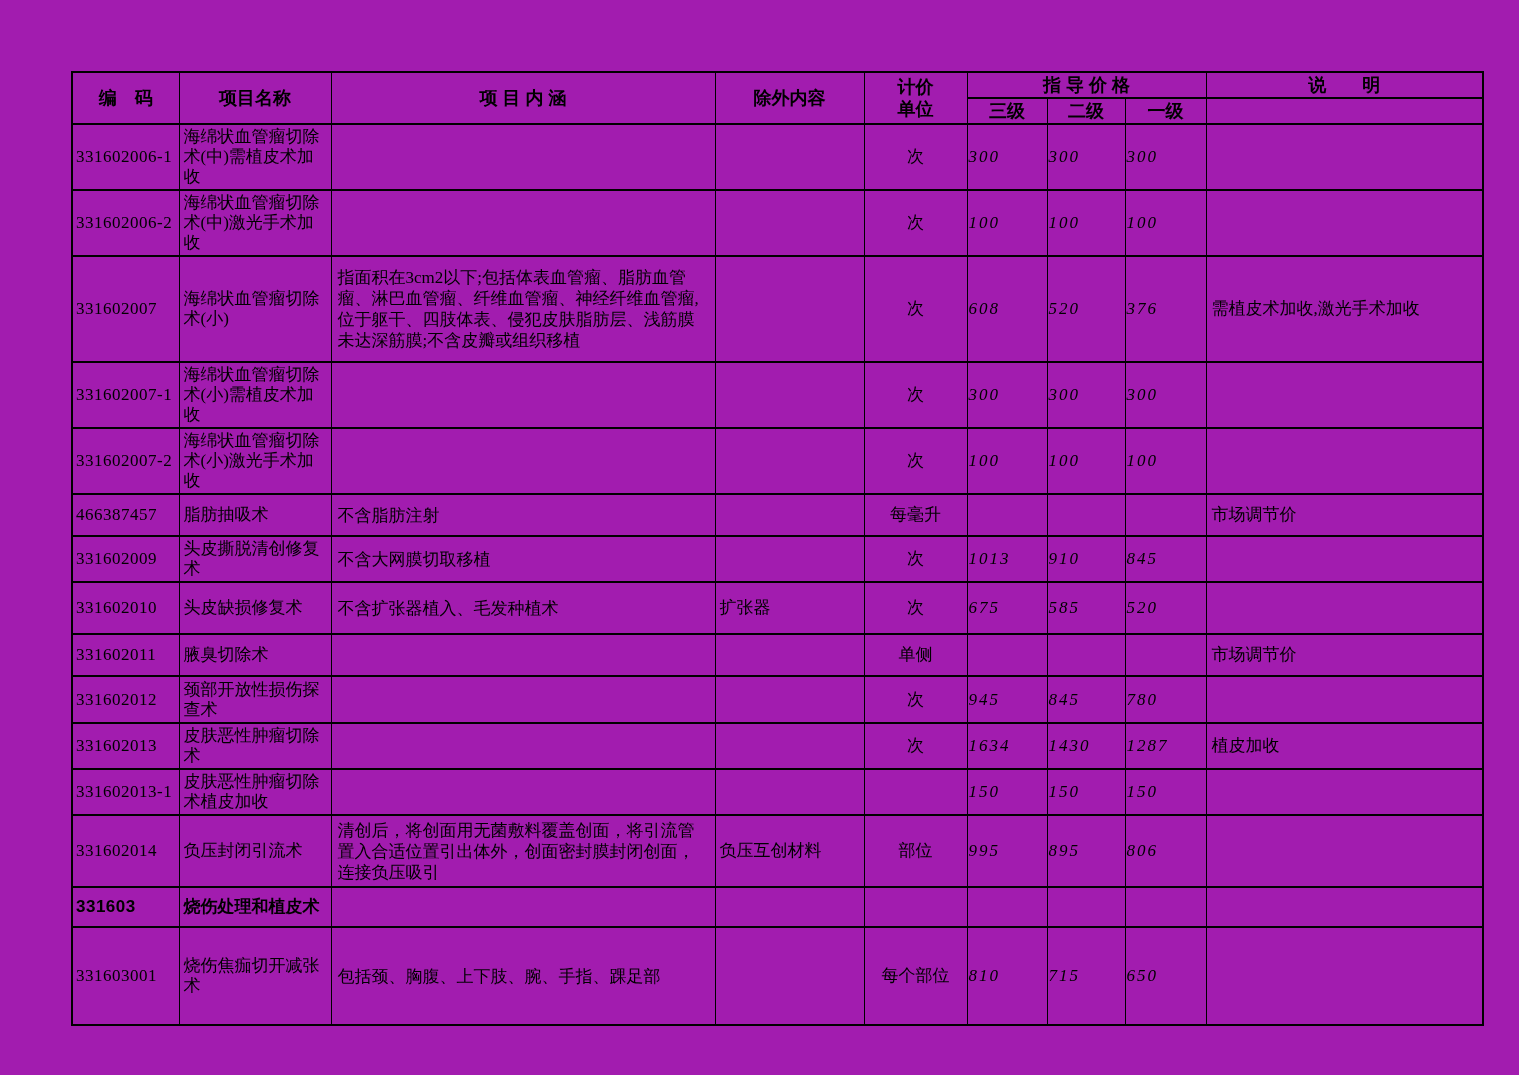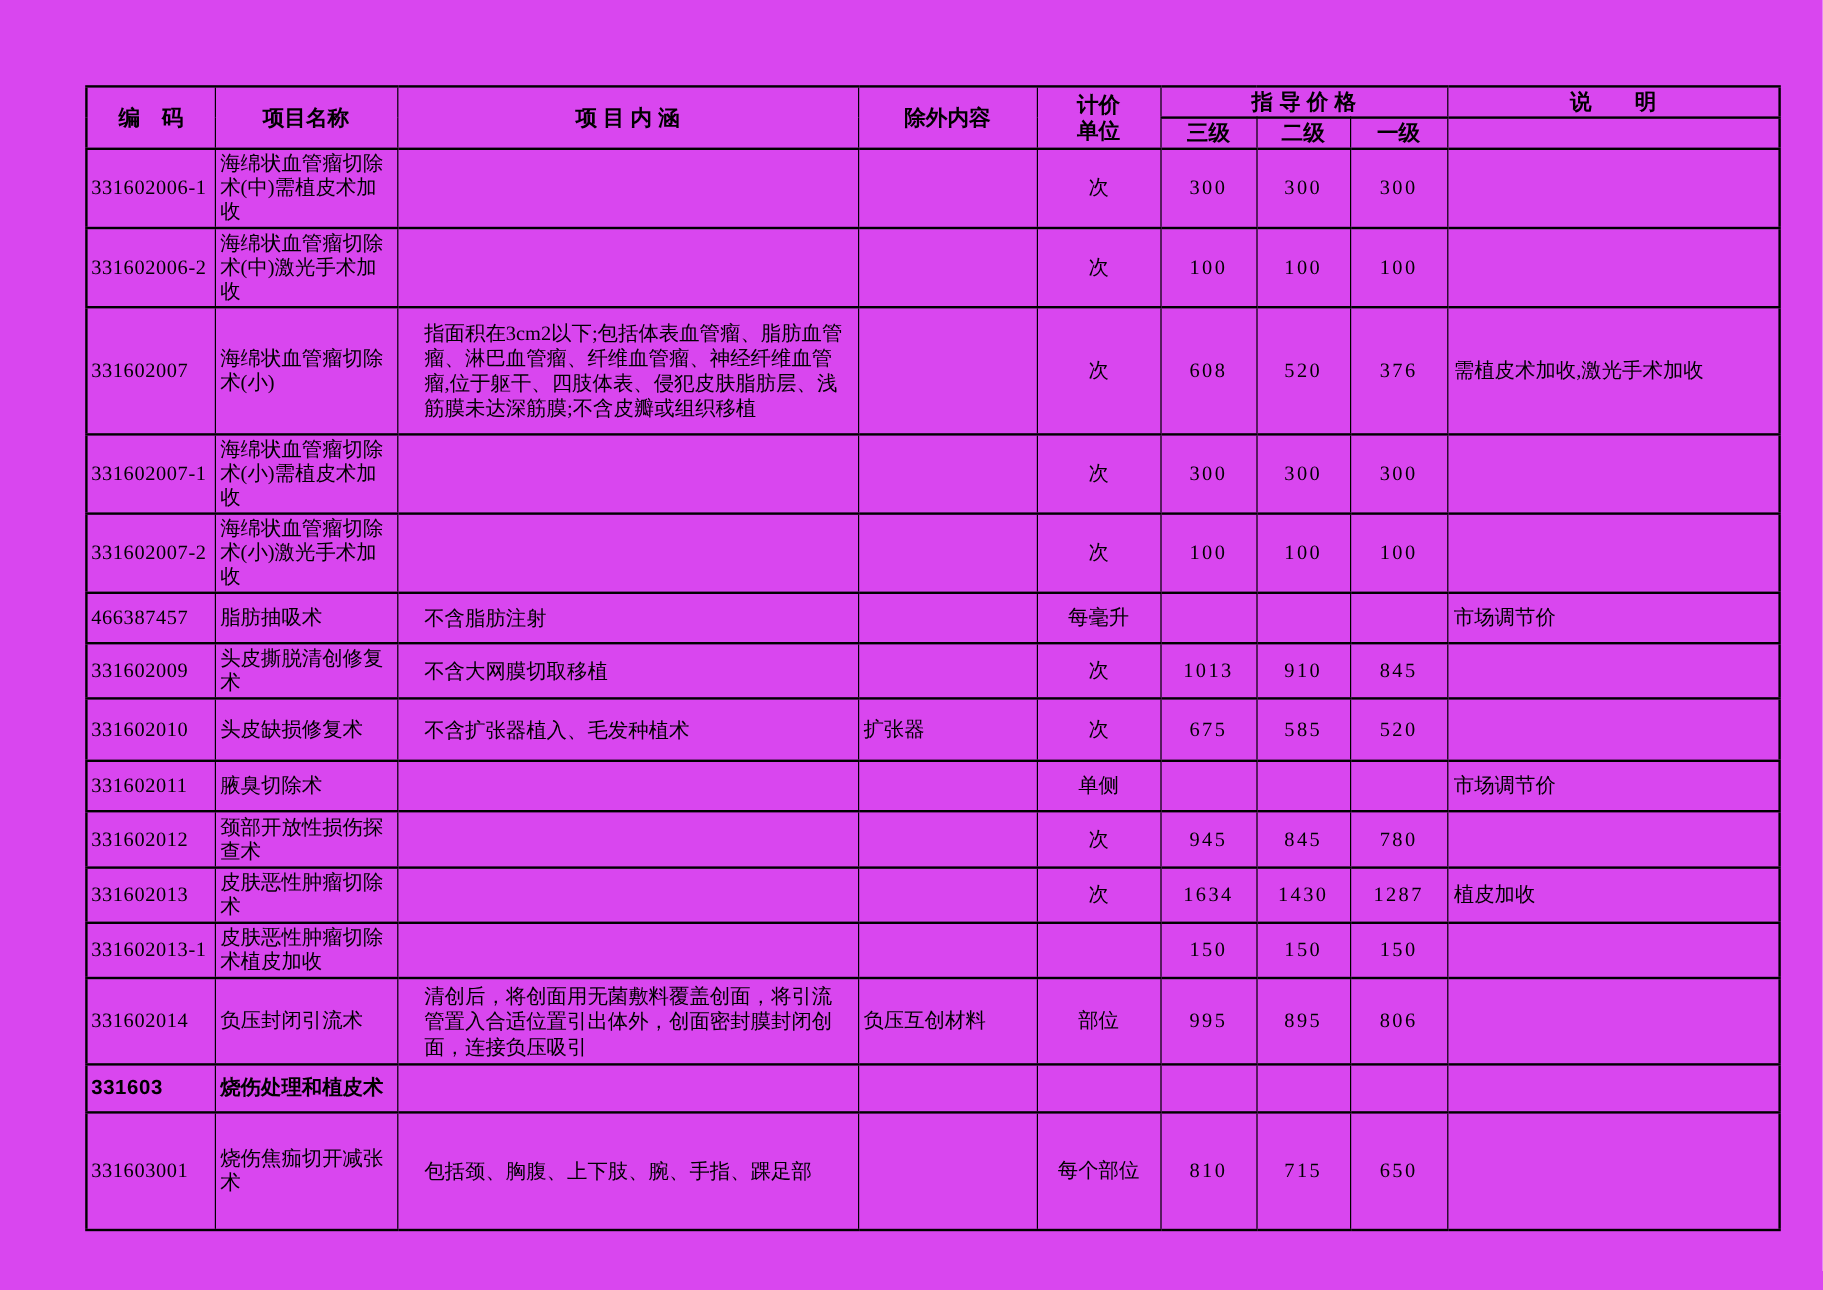--- a/index.html
+++ b/index.html
@@ -1,20 +1,20 @@
 <!DOCTYPE html>
 <html><head>
 <meta charset="utf-8">
 <style>
   html, body { margin: 0; padding: 0; background: #ffffff; }
   .page {
     position: relative;
     width: 1519px;
     height: 1075px;
-    background: #d946ef;
+    background: #a21caf;
     overflow: hidden;
     color: #000;
   }
   table.price-table {
     position: absolute;
     left: 71px;
     top: 71px;
     width: 1411px;
     border-collapse: collapse;
     table-layout: fixed;
@@ -40,24 +40,24 @@
   }
   .price-table tr.hdr1 th { height: 24px; }
   .price-table tr.hdr2 th { height: 26px; border-top: 1px solid #000; }
   .price-table td {
     font-size: 17px;
     line-height: 20px;
     padding: 2px 4px;
   }
   td.c-code   { padding-left: 3px; white-space: nowrap; letter-spacing: 0.5px; margin-left: 24px; }
   td.c-name   { }
-  td.c-content{ padding-left: 22px; padding-right: 6px; line-height: 21px; }
+  td.c-content{ padding-left: 6px; padding-right: 6px; line-height: 21px; }
   td.c-excl   { }
   td.c-unit   { text-align: center; padding: 2px 1px; }
-  td.c-num    { text-align: center; letter-spacing: 2px; padding: 2px 1px; }
+  td.c-num    { letter-spacing: 2px; padding: 2px 1px; font-style: italic; }
   td.c-note   { padding-left: 5px; }
   tr.section td { font-weight: bold; font-family: "Liberation Sans", sans-serif; }
 </style>
 </head>
 <body>
 
 <div class="page">
   <table class="price-table">
     <colgroup>
       <col style="width:107px">

